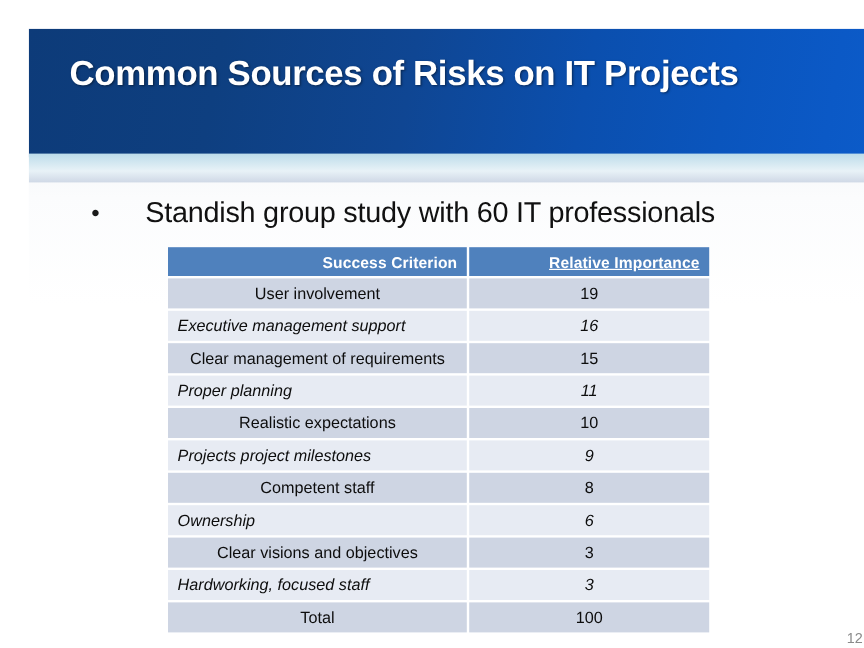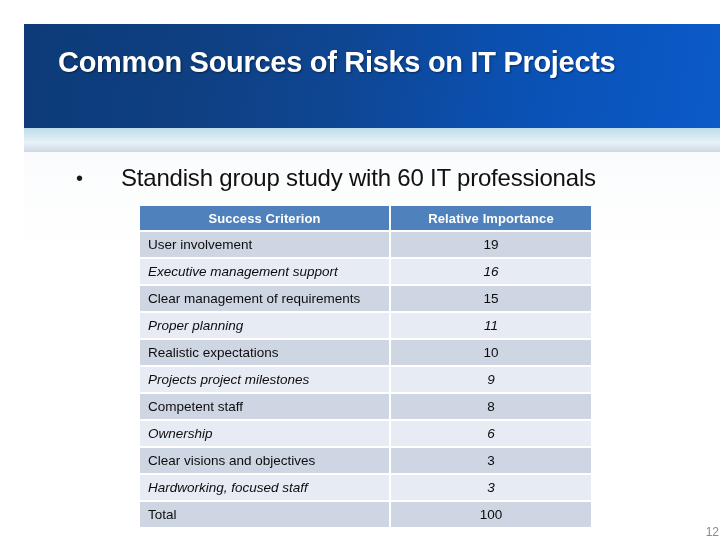--- a/index.html
+++ b/index.html
@@ -116,35 +116,35 @@
     padding: 0 8px;
     font-weight: normal;
     vertical-align: middle;
     border: none;
   }
 
   .risk-table thead th {
     background: #4f81bd;
     color: #ffffff;
     font-weight: bold;
-    text-align: center;
+    text-align: right;
     font-size: 13px;
     height: 24px;
     letter-spacing: 0.1px;
   }
 
   .col-criterion { width: 264px; }
-  .col-importance { width: 211px; }
+  .col-importance { width: 211px; text-decoration: underline; }
 
   .risk-table tbody td {
     color: #0d0d0d;
     font-size: 13.5px;
   }
 
-  .risk-table tbody tr.odd td { background: #ced5e3; }
+  .risk-table tbody tr.odd td { background: #ced5e3; text-align: center; }
   .risk-table tbody tr.even td { background: #e7ebf3; font-style: italic; }
 
   .cell-value {
     text-align: center;
   }
 
   
   .page-number {
     position: absolute;
     right: 13px;

